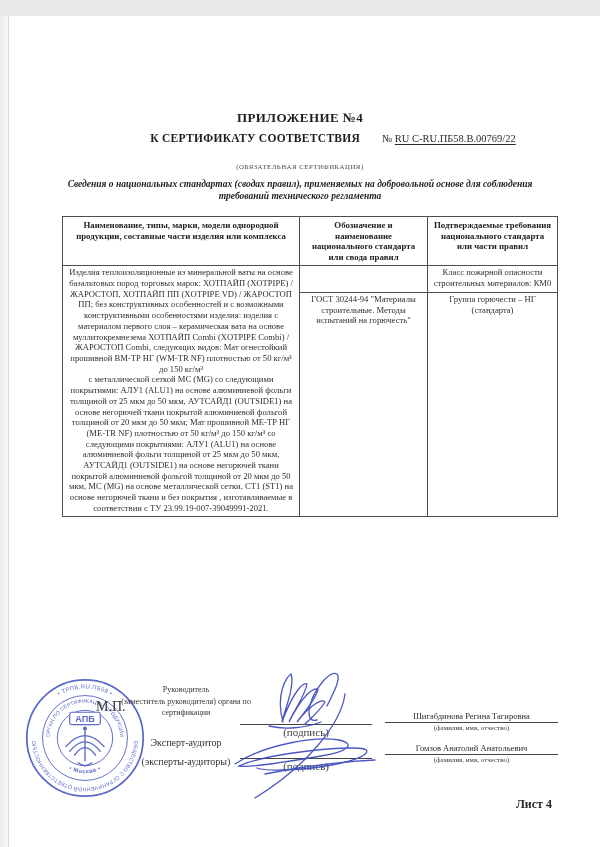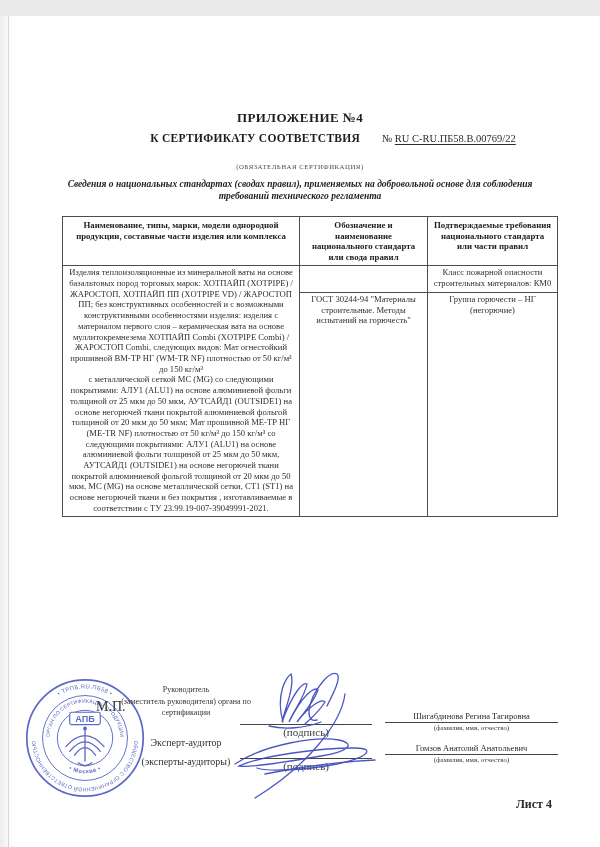--- a/index.html
+++ b/index.html
@@ -91,21 +91,21 @@
     </thead>
     <tbody>
       <tr class="body-row-1">
         <td rowspan="2" class="preline">Изделия теплоизоляционные из минеральной ваты на основе базальтовых пород торговых марок: ХОТПАЙП (XOTPIPE) / ЖАРОСТОП, ХОТПАЙП ПП (XOTPIPE VD) / ЖАРОСТОП ПП; без конструктивных особенностей и с возможными конструктивными особенностями изделия: изделия с материалом первого слоя – керамическая вата на основе муллитокремнезема ХОТПАЙП Combi (XOTPIPE Combi) / ЖАРОСТОП Combi, следующих видов: Мат огнестойкий прошивной ВМ-ТР НГ (WM-TR NF) плотностью от 50 кг/м³ до 150 кг/м³
 с металлической сеткой МС (MG) со следующими покрытиями: АЛУ1 (ALU1) на основе алюминиевой фольги толщиной от 25 мкм до 50 мкм, АУТСАЙД1 (OUTSIDE1) на основе негорючей ткани покрытой алюминиевой фольгой толщиной от 20 мкм до 50 мкм; Мат прошивной МЕ-ТР НГ (ME-TR NF) плотностью от 50 кг/м³ до 150 кг/м³ со следующими покрытиями: АЛУ1 (ALU1) на основе алюминиевой фольги толщиной от 25 мкм до 50 мкм, АУТСАЙД1 (OUTSIDE1) на основе негорючей ткани покрытой алюминиевой фольгой толщиной от 20 мкм до 50 мкм, МС (MG) на основе металлической сетки, СТ1 (ST1) на основе негорючей ткани и без покрытия , изготавливаемые в соответствии с ТУ 23.99.19-007-39049991-2021.</td>
         <td></td>
         <td>Класс пожарной опасности строительных материалов: КМ0</td>
       </tr>
       <tr class="body-row-2">
         <td>ГОСТ 30244-94 "Материалы строительные. Методы испытаний на горючесть"</td>
-        <td>Группа горючести – НГ (негорючие)</td>
+        <td>Группа горючести – НГ (стандарта)</td>
       </tr>
     </tbody>
   </table>
 
   <svg class="stamp" viewBox="0 0 132 132">
     <g fill="none" stroke="#4455c0">
       <circle cx="66" cy="66" r="61" stroke-width="1.8"></circle>
       <circle cx="66" cy="66" r="44.5" stroke-width="1"></circle>
       <circle cx="66" cy="66" r="29" stroke-width="1"></circle>
     </g>

